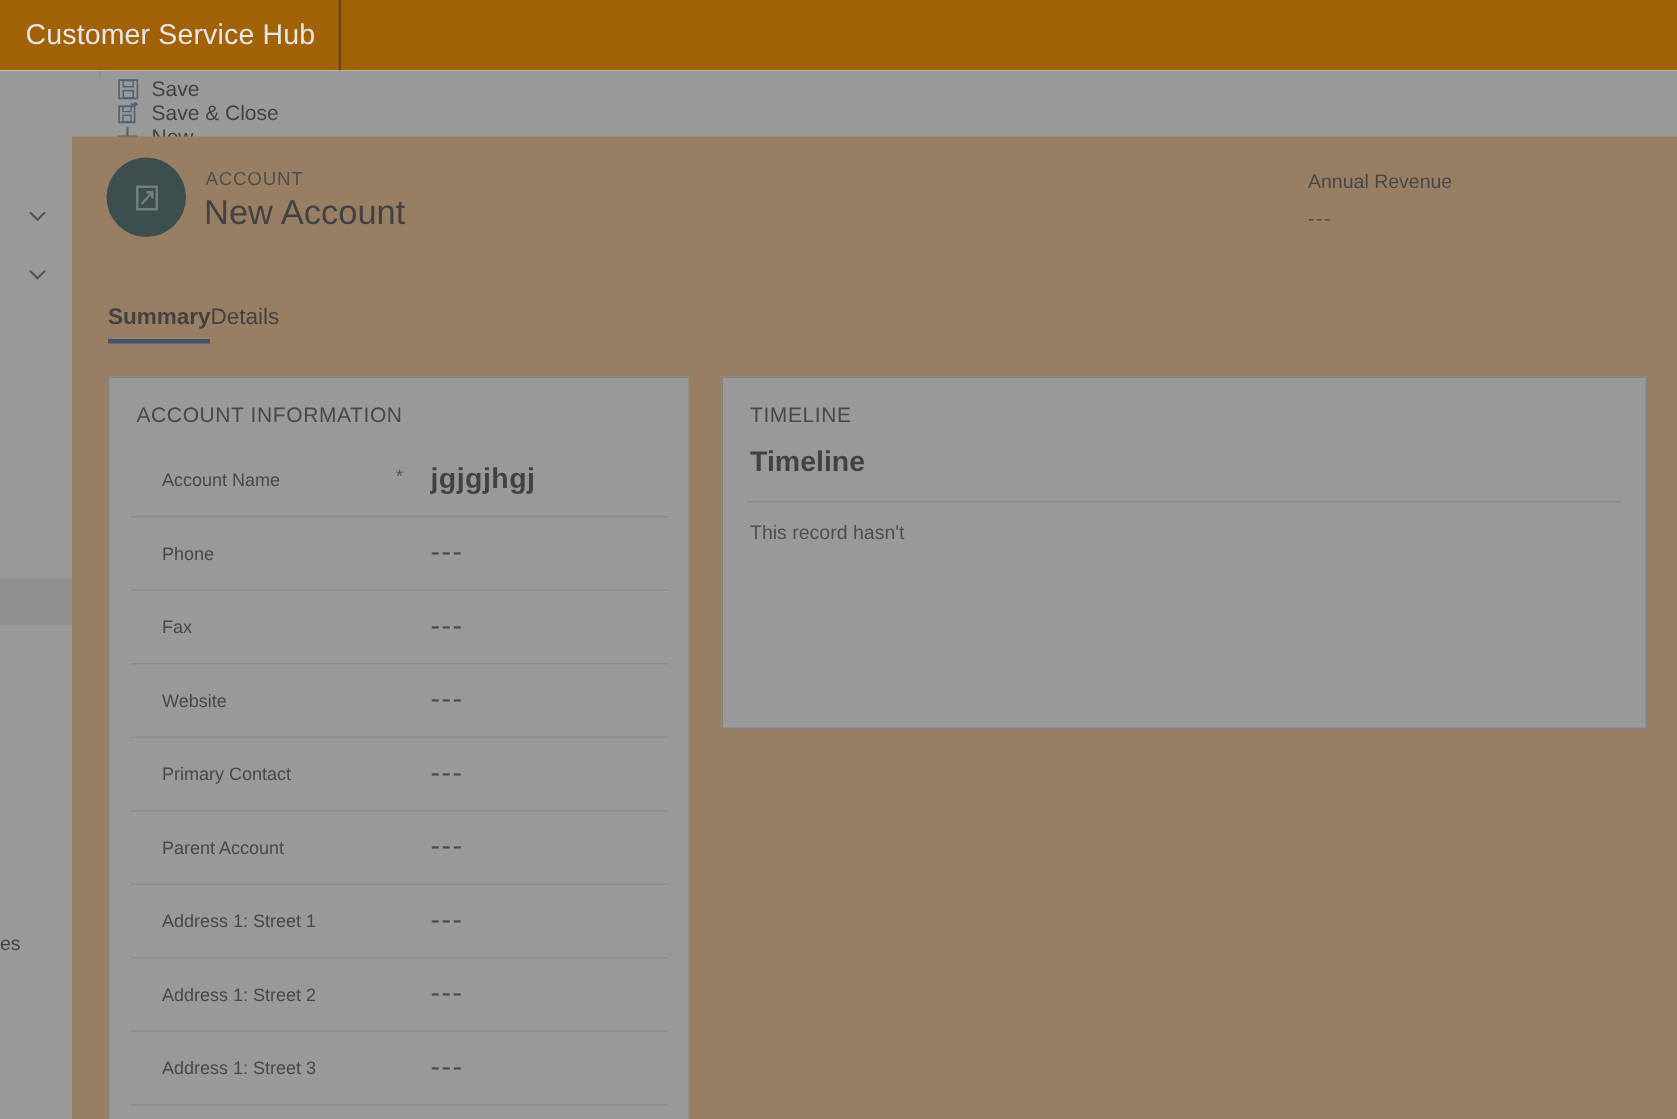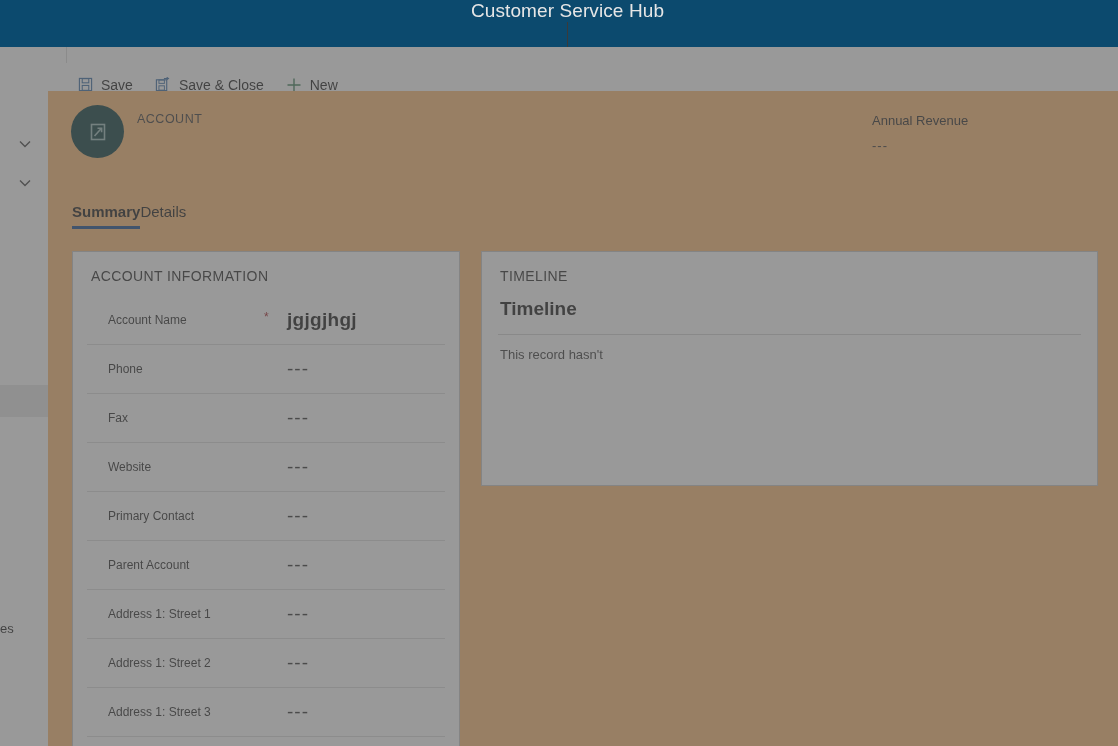--- a/index.html
+++ b/index.html
@@ -16,24 +16,23 @@
     width: 1118px;
     height: 746px;
     background: #ffffff;
   }
 
   
   .appbar {
     position: absolute;
     left: 0; top: 0;
     width: 1118px; height: 47px;
-    background: #0c4a6e;
+    background: #a16207;
     display: flex;
     align-items: center;
-    flex-direction: column;
   }
   .appbar-title {
     color: #e6e6e6;
     font-size: 19px;
     font-weight: 400;
     padding-left: 17px;
     letter-spacing: .1px;
   }
   .appbar-divider {
     width: 1px;
@@ -79,27 +78,28 @@
     width: 20px;
     font-size: 13px;
     color: #1b1b1b;
     overflow: hidden;
     white-space: nowrap;
   }
 
   
   .commandbar {
     position: absolute;
-    left: 48px; top: 16px;
+    left: 48px; top: 4px;
     width: 1070px; height: 44px;
     background: #ffffff;
     border-bottom: 1px solid #e1e1e1;
     display: flex;
-    align-items: center;
+    align-items: flex-start;
     padding-left: 18px;
+    flex-direction: column;
   }
   .cmd {
     display: flex;
     align-items: center;
     height: 44px;
     padding: 0 11px;
     font-size: 14px;
     color: #1b1b1b;
     cursor: pointer;
     gap: 8px;
@@ -385,20 +385,21 @@
 
       <div class="rec-header">
         <div class="rec-icon">
           <svg width="24" height="24" viewBox="0 0 24 24" aria-hidden="true">
             <rect x="5.5" y="4.5" width="13" height="15" fill="none" stroke="#9fbdbb" stroke-width="1.6"></rect>
             <path d="M8.5 16 L15.5 8.2" fill="none" stroke="#9fbdbb" stroke-width="1.6"></path>
             <path d="M11.5 8.2 H15.6 V12.3" fill="none" stroke="#9fbdbb" stroke-width="1.6"></path>
           </svg>
         </div>
         <div class="rec-entity">ACCOUNT</div>
+        <div class="rec-title">New Account</div>
         <div class="rec-metric-label">Annual Revenue</div>
         <div class="rec-metric-value">---</div>
       </div>
 
       <div class="tabs">
         <div class="tab active">Summary</div>
         <div class="tab">Details</div>
       </div>
 
       <div class="panel panel-account">

